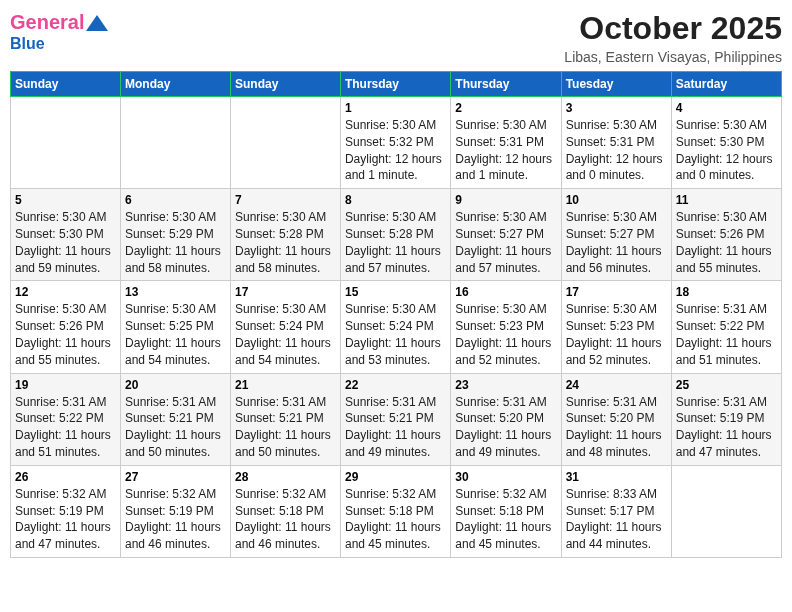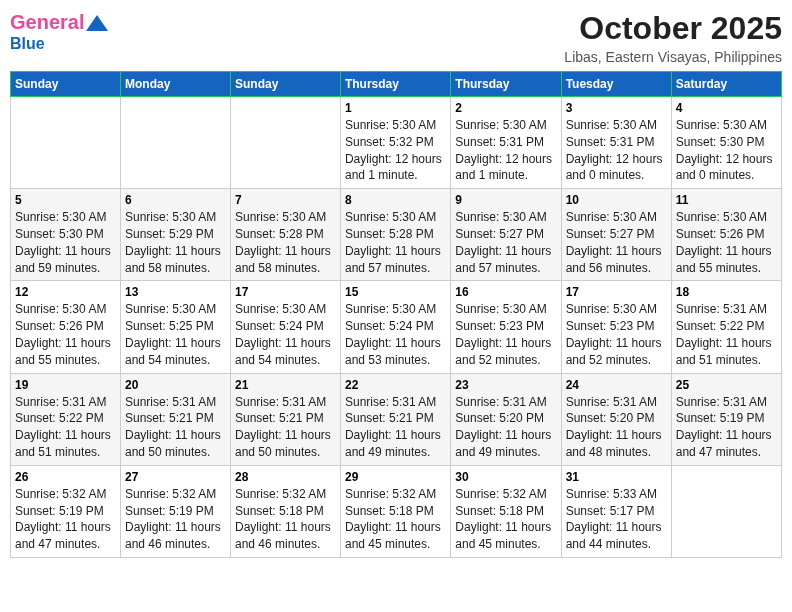--- a/index.html
+++ b/index.html
@@ -345,21 +345,21 @@
           </td>
           <td>
             <span class="day-num">30</span>
             <div class="day-info" style="white-space: pre-line;">Sunrise: 5:32 AM
 Sunset: 5:18 PM
 Daylight: 11 hours
 and 45 minutes.</div>
           </td>
           <td>
             <span class="day-num">31</span>
-            <div class="day-info" style="white-space: pre-line;">Sunrise: 5:33 AM
+            <div class="day-info" style="white-space: pre-line;">Sunrise: 8:33 AM
 Sunset: 5:17 PM
 Daylight: 11 hours
 and 44 minutes.</div>
           </td>
           <td class="empty-cell"></td>
         </tr>
       </tbody>
   </table>
 </div>
 

